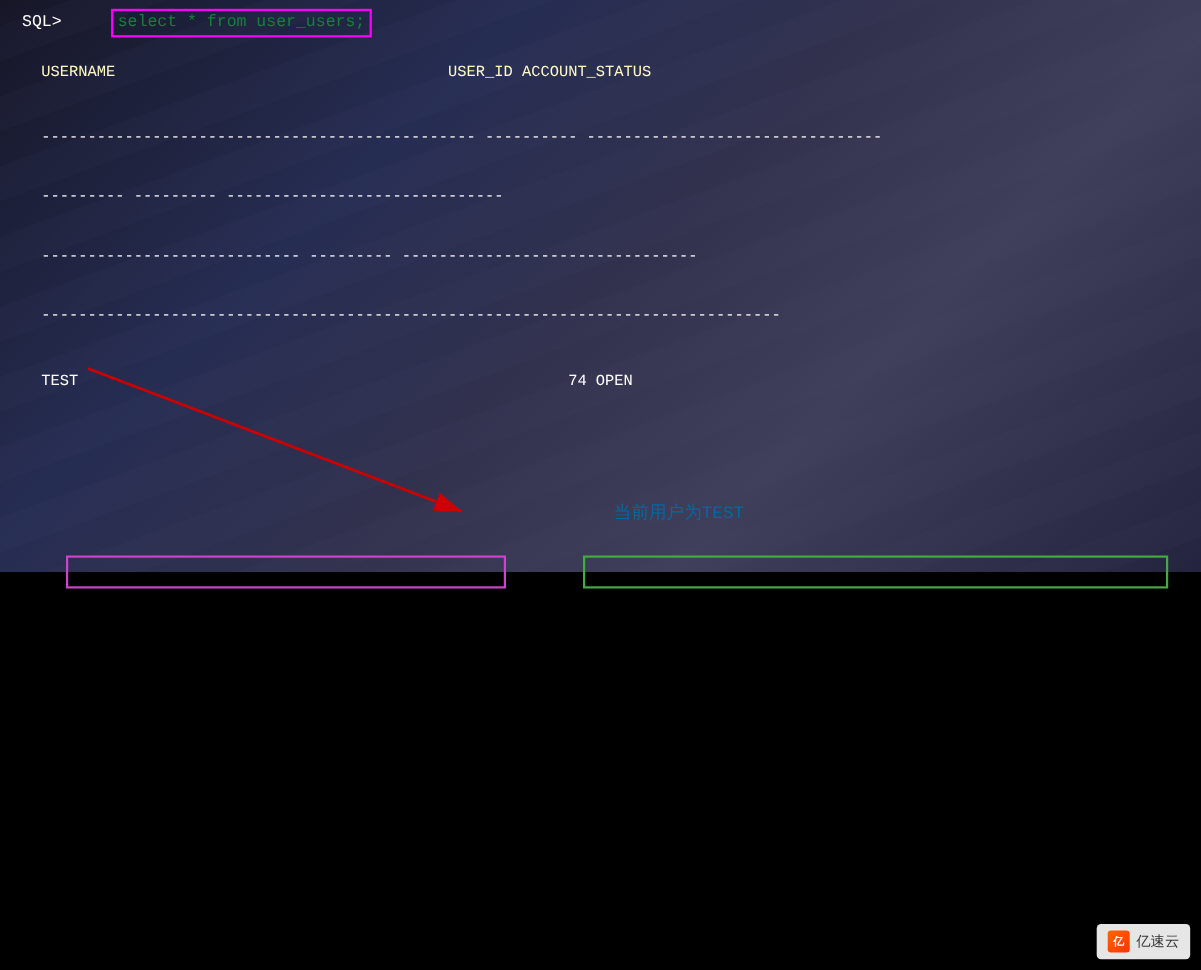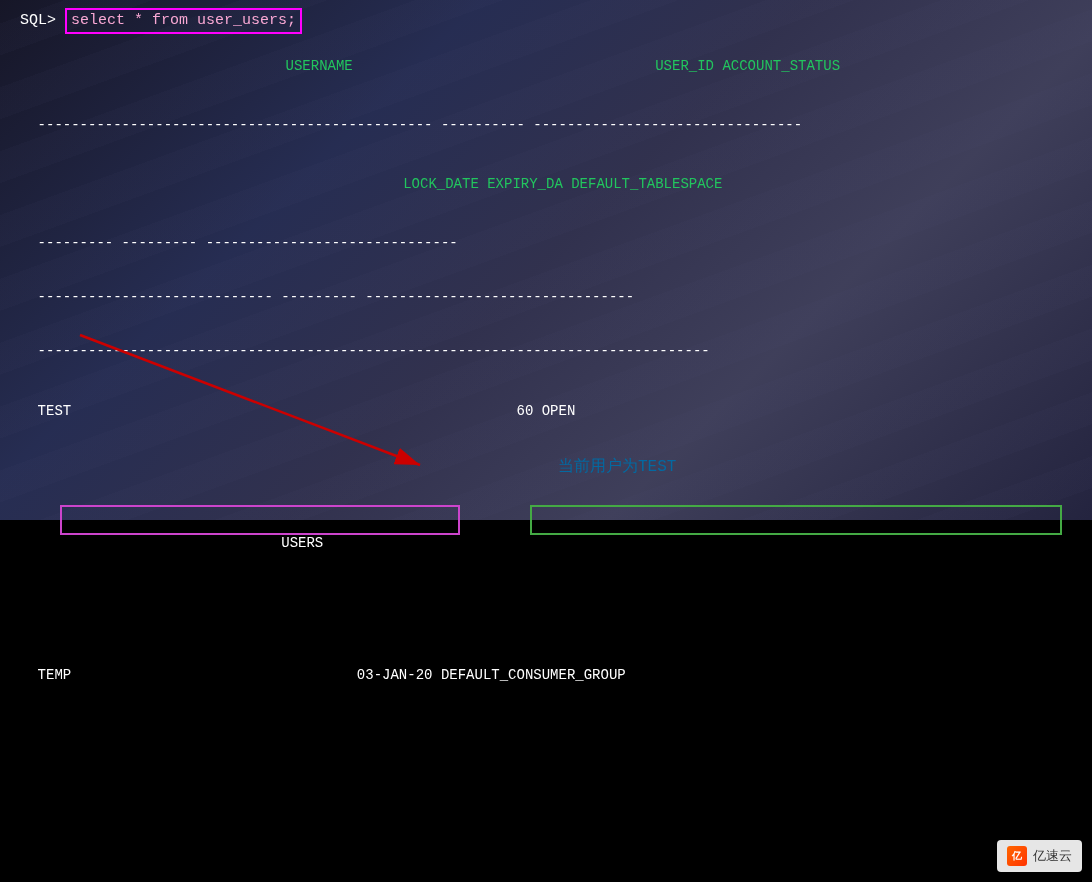--- a/index.html
+++ b/index.html
@@ -57,35 +57,35 @@
     .sql-prompt {
       color: #fff;
       font-size: 15px;
       white-space: pre;
     }
 
     .sql-input-box {
       display: inline-block;
       border: 2px solid #ff00ff;
       padding: 0 4px;
-      color: #f9a8d4;
+      color: #15803d;
       font-family: 'Courier New', Courier, monospace;
       font-size: 15px;
       background: transparent;
       white-space: pre;
+      margin-left: 36px;
     }
 
     .col-header-line {
       padding: 2px 4px;
-      color: #22c55e;
+      color: #fef9c3;
       font-size: 14px;
       font-family: 'Courier New', Courier, monospace;
       white-space: pre;
       line-height: 20px;
-      text-align: center;
     }
 
     .separator-line {
       padding: 0 4px;
       color: #fff;
       font-size: 14px;
       font-family: 'Courier New', Courier, monospace;
       white-space: pre;
       line-height: 18px;
     }
@@ -188,49 +188,40 @@
     <span class="sql-input-box">select * from user_users;</span>
   </div>
 
   <div class="col-header-line">
     <span>USERNAME                                    USER_ID ACCOUNT_STATUS</span>
   </div>
   <div class="separator-line">
     <span>----------------------------------------------- ---------- --------------------------------</span>
   </div>
 
-  <div class="col-header-line">
-    <span>LOCK_DATE EXPIRY_DA DEFAULT_TABLESPACE</span>
-  </div>
   <div class="separator-line">
     <span>--------- --------- ------------------------------</span>
   </div>
 
   <div class="separator-line">
     <span>---------------------------- --------- --------------------------------</span>
   </div>
 
   <div class="separator-line">
     <span>--------------------------------------------------------------------------------</span>
   </div>
 
   <div class="data-line">
-    <span>TEST                                                     60 OPEN</span>
+    <span>TEST                                                     74 OPEN</span>
   </div>
   <div class="data-line">
     <span>&nbsp;</span>
   </div>
   <div class="data-line">
-    <span>                             USERS</span>
-  </div>
-  <div class="data-line">
     <span>&nbsp;</span>
-  </div>
-  <div class="data-line">
-    <span>TEMP                                  03-JAN-20 DEFAULT_CONSUMER_GROUP</span>
   </div>
 
 </div>
 
 <svg class="arrow-container" viewBox="0 0 550 200" xmlns="http://www.w3.org/2000/svg">
   <defs>
     <marker id="arrowhead" markerWidth="10" markerHeight="7" refX="10" refY="3.5" orient="auto">
       <polygon points="0 0, 10 3.5, 0 7" fill="#cc0000"></polygon>
     </marker>
   </defs>

